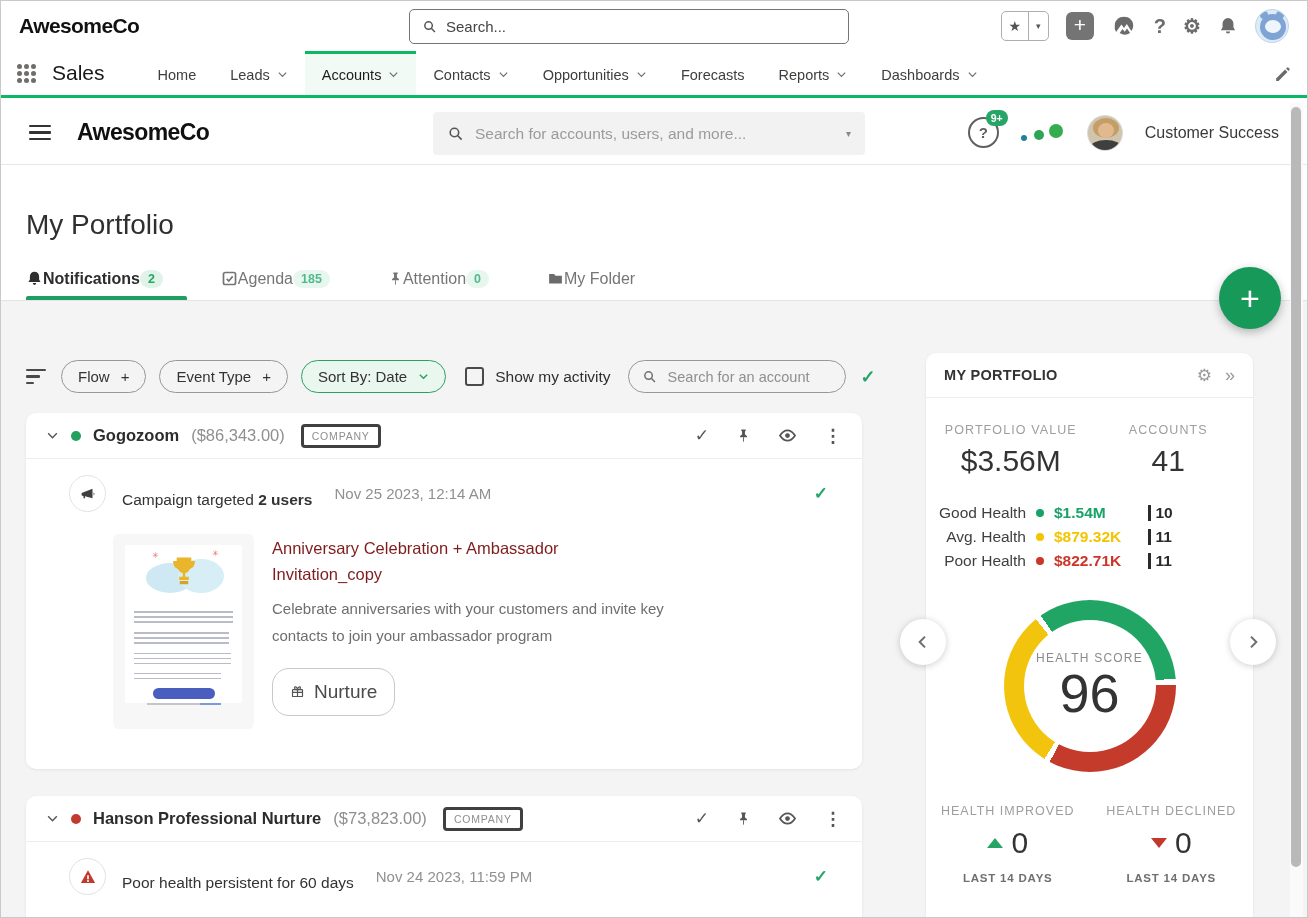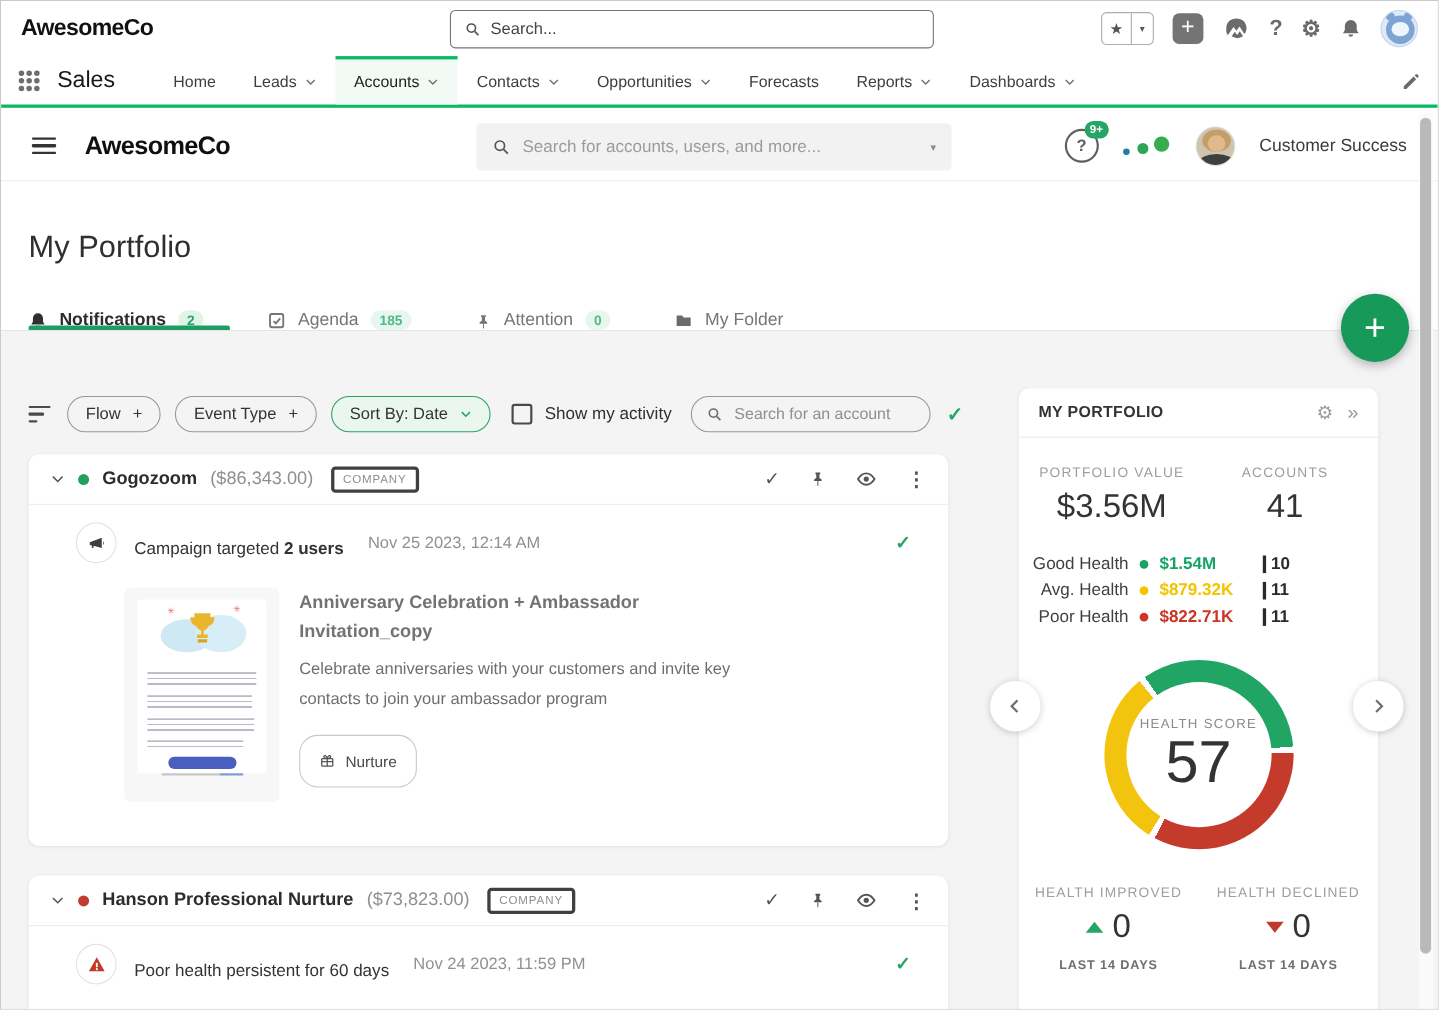--- a/index.html
+++ b/index.html
@@ -53,21 +53,21 @@
   .user-avatar { width:36px; height:36px; border-radius:50%; background:#cfc4ae; position:relative; overflow:hidden; border:1px solid #ddd; }
   .user-avatar .hair { position:absolute; left:5px; top:2px; width:26px; height:20px; border-radius:50%; background:#c49e66; }
   .user-avatar .face2 { position:absolute; left:10px; top:7px; width:16px; height:15px; border-radius:50%; background:#e2b98f; }
   .user-avatar .body { position:absolute; left:2px; bottom:-6px; width:32px; height:16px; border-radius:50% 50% 0 0; background:#3f3f3f; }
   .user-name { font-size:16px; color:#3a3a3a; }
 
   
   .hero { position:absolute; top:164px; left:0; right:0; height:136px; background:#fff; }
   .page-title { position:absolute; left:25px; top:44px; font-size:28px; color:#2f2f2f; font-weight:500; }
   .tabs { position:absolute; left:0; right:0; bottom:0; height:44px; border-bottom:1px solid #e4e4e4; display:flex; padding-left:25px; gap:58px; }
-  .tab { display:flex; align-items:flex-end; gap:11px; font-size:16px; color:#757575; position:relative; }
+  .tab { display:flex; align-items:center; gap:0; font-size:16px; color:#757575; position:relative; }
   .tab .cnt { background:#e7f7ef; color:#52b98b; border-radius:10px; padding:2px 8px; font-size:12.5px; font-weight:600; }
   .tab.active { color:#2d2d2d; font-weight:700; }
   .tab.active .cnt { color:#27a567; background:#dff3e9; }
   .tab.active::after { content:""; position:absolute; left:0; right:-24px; bottom:0; height:4px; background:#1f9e63; border-radius:2px 2px 0 0; }
 
   
   .content { position:absolute; top:300px; left:0; right:0; bottom:0; background:#f4f4f5; }
 
   .filter-row { position:absolute; left:25px; top:359px; display:flex; align-items:center; gap:13px; }
   .funnel { display:flex; flex-direction:column; gap:4px; width:22px; }
@@ -111,23 +111,23 @@
   .cloud .c1 { position:absolute; left:12px; top:10px; width:48px; height:30px; border-radius:50%; background:#cfe9f4; }
   .cloud .c2 { position:absolute; left:44px; top:6px; width:46px; height:34px; border-radius:50%; background:#d8eef7; }
   .trophy { position:absolute; left:50%; top:2px; transform:translateX(-50%); }
   .spark { position:absolute; width:5px; height:5px; color:#e86a5e; font-size:8px; line-height:5px; }
   .s1 { left:18px; top:0; } .s2 { right:16px; top:-2px; }
   .fake-p { background:repeating-linear-gradient(to bottom,#b9bcc7 0 1.5px,transparent 1.5px 5px); margin-bottom:6px; }
   .fp1 { height:15px; width:100%; } .fp2 { height:15px; width:96%; } .fp3 { height:14px; width:98%; } .fp4 { height:9px; width:88%; }
   .email-btn { width:62px; height:11px; border-radius:6px; background:#4a5ec0; margin:4px auto 4px; }
   .email-foot { width:74px; height:2px; margin:0 auto; background:linear-gradient(to right,#c4c4cc 0 72%, #7d9bd6 72% 100%); }
   .camp-body { width:440px; padding-top:2px; }
-  .camp-title { font-size:16.5px; font-weight:700; color:#737373; line-height:1.55; width:330px; }
+  .camp-title { font-size:16.5px; font-weight:400; color:#7f1d1d; line-height:1.55; width:330px; }
   .camp-desc { font-size:15px; color:#6e6e6e; line-height:1.82; margin-top:8px; width:420px; }
-  .tag-pill { display:inline-flex; align-items:center; gap:9px; height:48px; border:1px solid #c9c9c9; border-radius:17px; padding:0 17px; font-size:14px; color:#4a4a4a; margin-top:18px; background:#fff; }
+  .tag-pill { display:inline-flex; align-items:center; gap:9px; height:48px; border:1px solid #c9c9c9; border-radius:17px; padding:0 17px; font-size:19px; color:#4a4a4a; margin-top:18px; background:#fff; }
 
   
   .panel { position:absolute; left:925px; top:352px; width:327px; height:600px; background:#fff; border-radius:10px; box-shadow:0 1px 3px rgba(0,0,0,.08); }
   .panel-hdr { height:45px; display:flex; align-items:center; padding:0 18px; border-bottom:1px solid #ececec; }
   .panel-title { font-size:14.5px; font-weight:700; color:#333; letter-spacing:0.3px; }
   .panel-hdr-icons { margin-left:auto; display:flex; align-items:center; gap:13px; color:#9a9a9a; }
   .panel-gear { font-size:17px; } .panel-collapse { font-size:18px; }
   .stats { display:flex; padding:25px 6px 0; text-align:center; }
   .stats > div { flex:1; }
   .s-label { font-size:12.5px; color:#9e9e9e; letter-spacing:1.1px; }
@@ -563,21 +563,21 @@
         <span class="h-val">$822.71K</span>
         <span class="h-cnt">
             <i></i>
             <span>11</span>
           </span>
       </div>
     </div>
     <div class="gauge">
       <div class="gauge-inner">
         <div class="gauge-label">HEALTH SCORE</div>
-        <div class="gauge-score">57</div>
+        <div class="gauge-score">96</div>
       </div>
     </div>
     <div class="trend-row">
       <div>
         <div class="t-label">HEALTH IMPROVED</div>
         <div class="t-val">
             <span class="tri-up"></span>
             <span>0</span>
           </div>
         <div class="t-period">LAST 14 DAYS</div>

